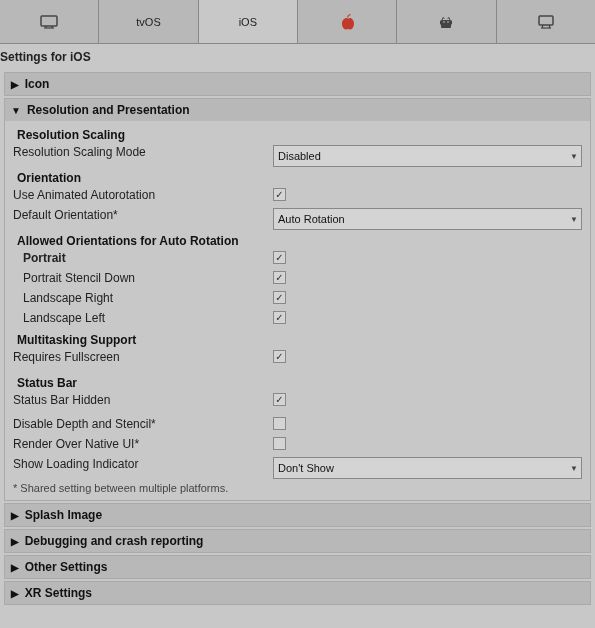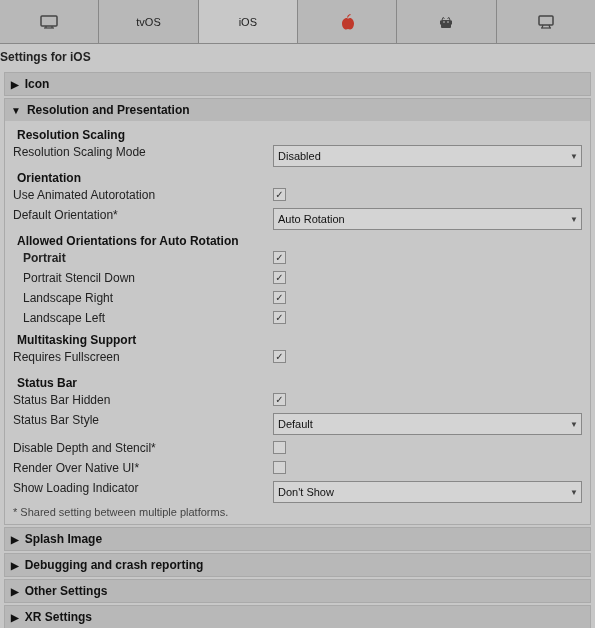--- a/index.html
+++ b/index.html
@@ -299,32 +299,20 @@
 
     <div style="height:4px;"></div>
     <div class="sub-header">Status Bar</div>
 
     <div class="row">
       <div class="row-label">Status Bar Hidden</div>
       <div class="row-control">
         <div class="checkbox checked"></div>
       </div>
     </div>
-    <div class="row">
-      <div class="row-label">Status Bar Style</div>
-      <div class="row-control">
-        <div class="dropdown-wrap">
-          <select class="dropdown">
-            <option>Default</option>
-            <option>Light Content</option>
-            <option>Dark Content</option>
-          </select>
-        </div>
-      </div>
-    </div>
 
     <div style="height:4px;"></div>
     <div class="row">
       <div class="row-label">Disable Depth and Stencil*</div>
       <div class="row-control">
         <div class="checkbox"></div>
       </div>
     </div>
     <div class="row">
       <div class="row-label">Render Over Native UI*</div>

